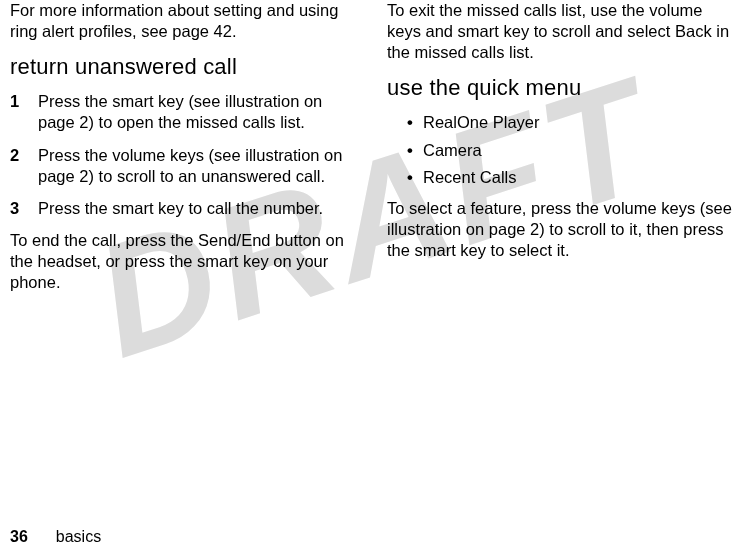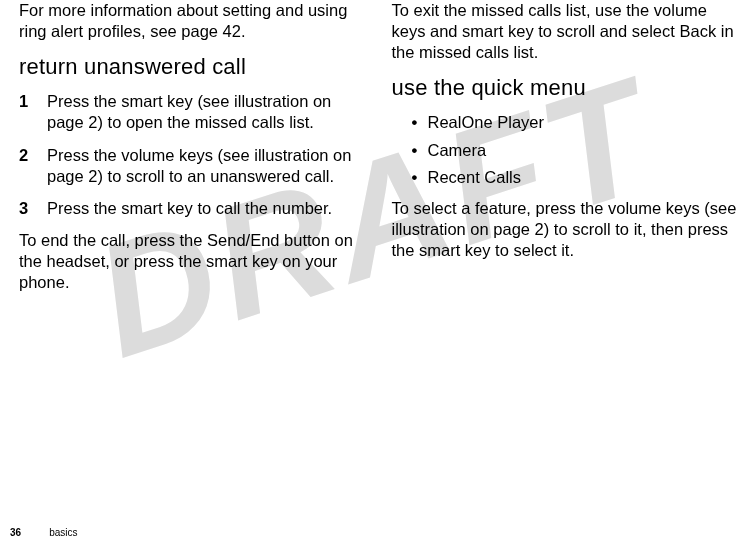--- a/index.html
+++ b/index.html
@@ -24,21 +24,21 @@
     letter-spacing: 6px;
     z-index: 0;
     pointer-events: none;
     font-family: Arial, sans-serif;
   }
   .content {
     position: relative;
     z-index: 1;
     display: flex;
     gap: 24px;
-    padding: 0 10px 0 19px;
+    padding: 0 10px 0 10px;
     height: 500px;
   }
   .col {
     flex: 1;
     font-size: 16.5px;
     line-height: 1.28;
   }
   .col p { margin-bottom: 11px; }
   h2 {
     font-family: Arial, sans-serif;
@@ -50,23 +50,23 @@
   .bold { font-weight: normal; }
   .cond { font-family: "Arial Narrow", Arial, sans-serif; font-stretch: condensed; font-weight: normal; }
   ol.steps { list-style: none; margin-bottom: 11px; }
   ol.steps li { display: flex; margin-bottom: 11px; }
   ol.steps li .num { font-weight: bold; width: 28px; flex-shrink: 0; }
   ul.bullets { list-style: none; margin: 2px 0 10px 20px; }
   ul.bullets li { margin-bottom: 6px; }
   ul.bullets li::before { content: "•"; font-weight: bold; display: inline-block; width: 16px; }
   .footer {
     position: absolute;
-    bottom: 8px;
+    bottom: 0;
     left: 10px;
-    font-size: 10px;
+    font-size: 16px;
   }
   .footer .pnum { font-weight: bold; margin-right: 28px; }
   .footer .sec { font-weight: normal; }
 </style>
 </head>
 <body>
 
 <div class="watermark">DRAFT</div>
 
 <div class="content">

